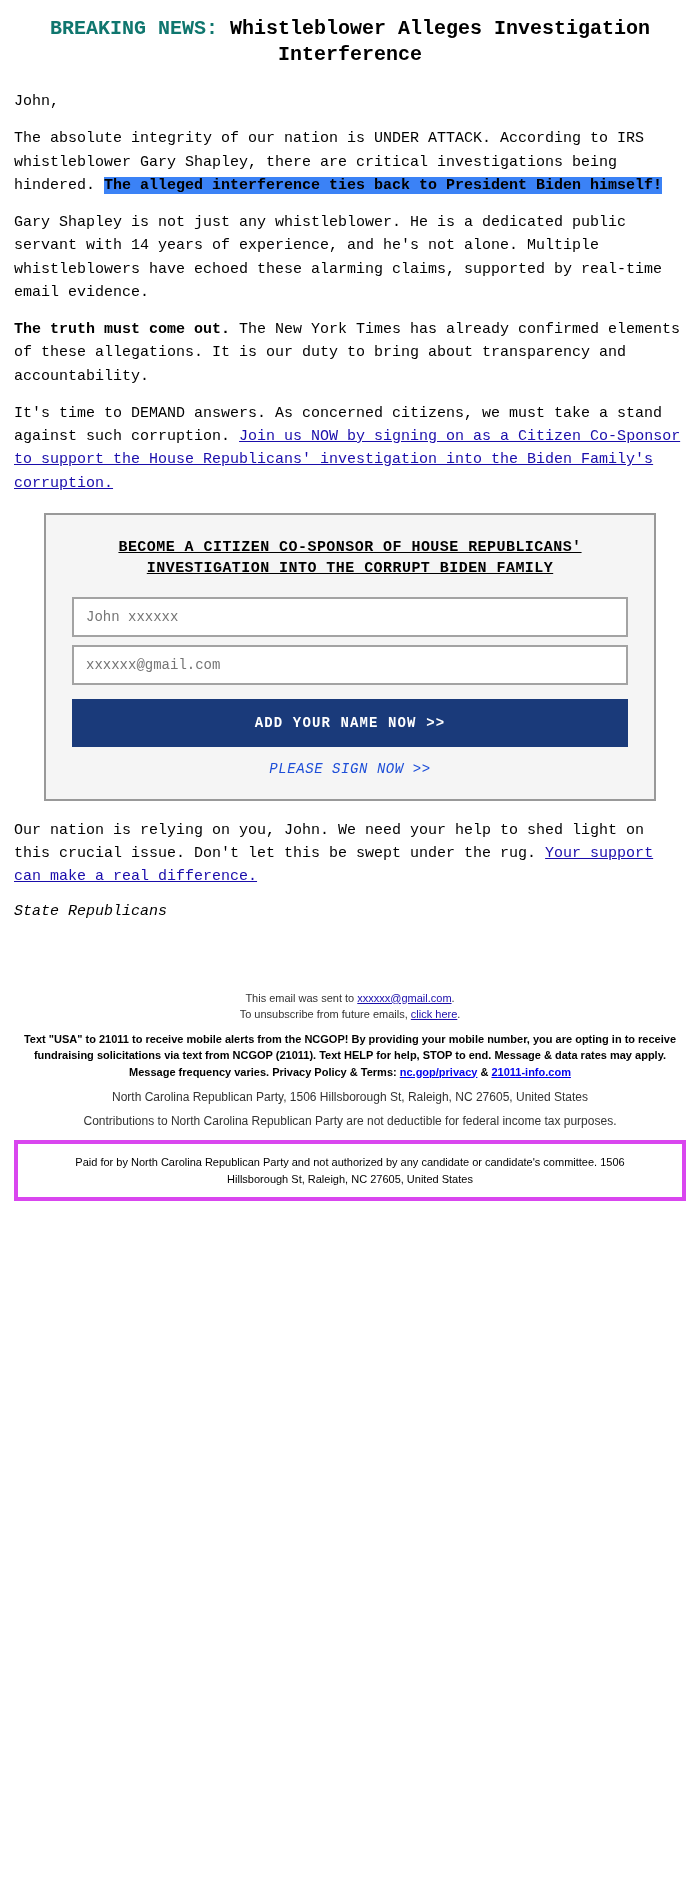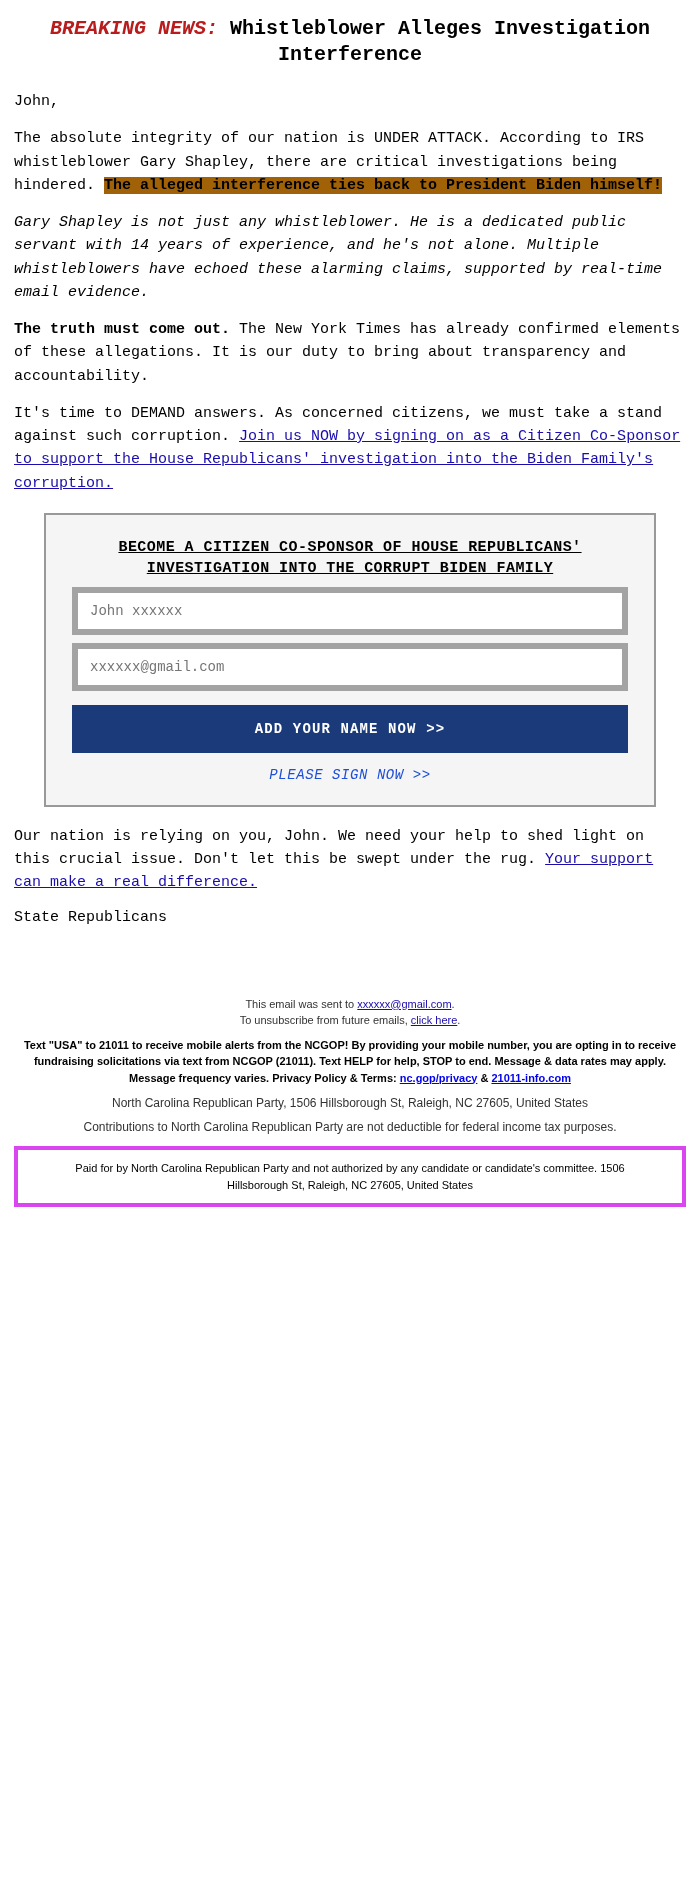--- a/index.html
+++ b/index.html
@@ -19,33 +19,31 @@
       text-align: center;
       margin-bottom: 16px;
       padding: 6px 0;
     }
     .header-title {
       font-size: 20px;
       font-weight: bold;
       line-height: 1.3;
     }
     .header-title .breaking {
-      color: #b91c1c;
-      font-style: italic;
+      color: #0f766e;
     }
     .body-text {
       line-height: 1.55;
       margin-bottom: 14px;
     }
     .highlight {
-      background-color: #a16207;
+      background-color: #3b82f6;
       font-weight: bold;
     }
     .italic-block {
-      font-style: italic;
       line-height: 1.55;
       margin-bottom: 14px;
     }
     .bold-inline {
       font-weight: bold;
     }
     .link-blue {
       color: #1a0dab;
       text-decoration: underline;
     }
@@ -54,35 +52,35 @@
       margin: 18px 30px;
       padding: 22px 26px;
       background: #f5f5f5;
     }
     .form-box-title {
       text-align: center;
       font-weight: bold;
       text-decoration: underline;
       font-size: 15px;
       line-height: 1.4;
-      margin-bottom: 8px;
+      margin-bottom: 18px;
       letter-spacing: 0.03em;
     }
     .form-confirm-label {
       text-align: center;
       font-size: 14px;
       letter-spacing: 0.05em;
       margin-bottom: 12px;
     }
     .form-input {
       width: 100%;
       padding: 10px 12px;
       font-family: 'Courier New', Courier, monospace;
       font-size: 14px;
-      border: 6px solid #a3a3a3;
+      border: 2px solid #a3a3a3;
       background: #ffffff;
       margin-bottom: 8px;
       display: block;
       color: #0c4a6e;
     }
     .submit-btn {
       display: block;
       width: 100%;
       background-color: #1a3a7a;
       color: #ffffff;
@@ -105,20 +103,21 @@
       color: #1d4ed8;
     }
     .sign-off {
       margin-top: 14px;
       margin-bottom: 30px;
     }
     .sign-off .bold-line {
       font-weight: bold;
     }
     .sign-off .italic-line {
+      font-style: italic;
     }
     .footer-section {
       border-top: none;
       margin-top: 60px;
       padding-top: 10px;
       text-align: center;
     }
     .footer-small {
       font-family: Arial, sans-serif;
       font-size: 11px;

